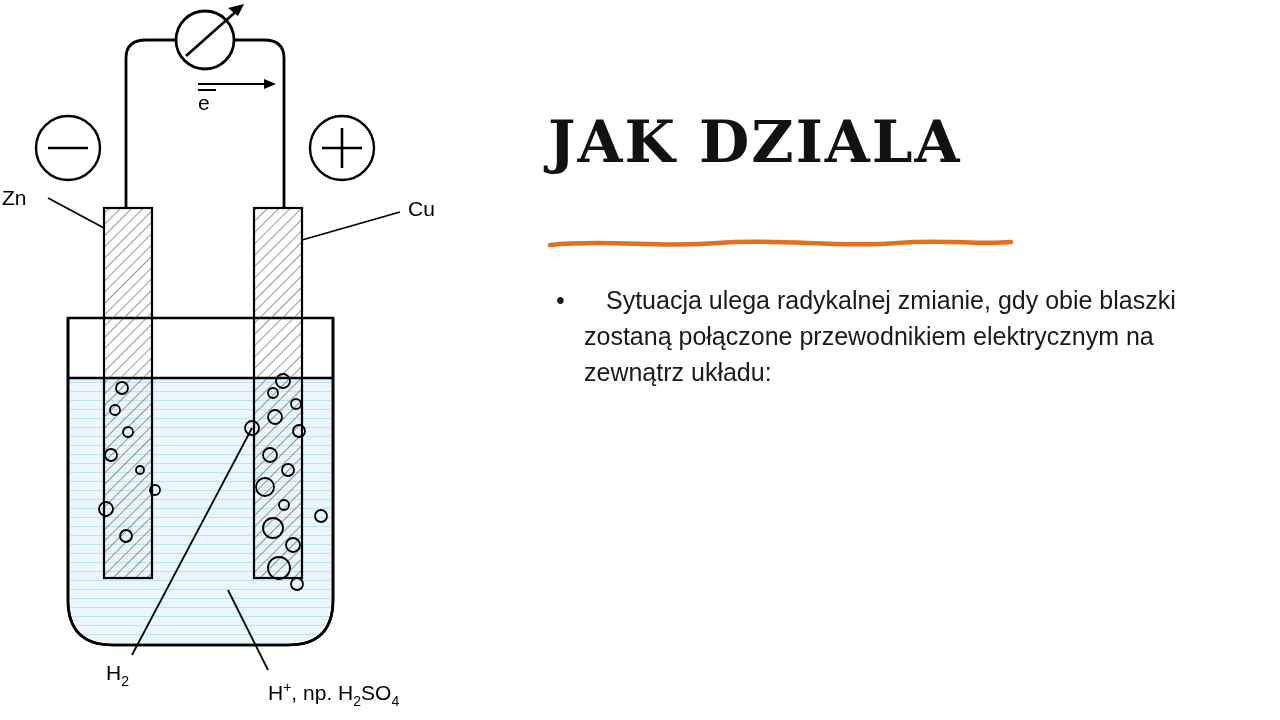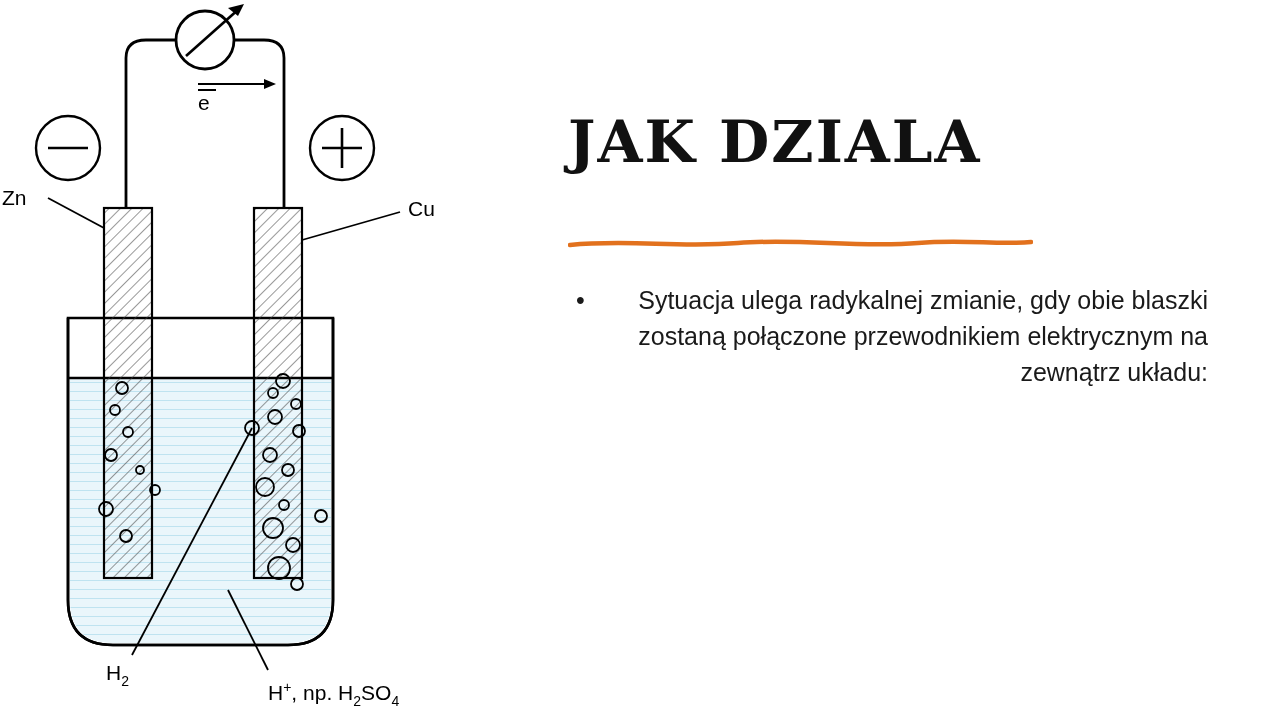--- a/index.html
+++ b/index.html
@@ -33,21 +33,21 @@
     font-size: 21px;
     fill: #000000;
   }
   .fig-label-sub {
     font-size: 14px;
   }
 
   
   #content {
     position: absolute;
-    left: 560px;
+    left: 540px;
     top: 0;
     width: 700px;
     height: 720px;
   }
 
   #title {
     position: absolute;
     left: 8px;
     top: 108px;
     font-family: "DejaVu Serif", serif;
@@ -85,21 +85,20 @@
     position: absolute;
     left: 8px;
     top: 0;
     font-size: 25px;
     line-height: 36px;
   }
   .para-indent {
     display: block;
     padding-left: 36px;
     text-indent: 22px;
-    text-align: right;
   }
 </style>
 </head>
 <body>
 
 <div id="slide">
 
   <div id="figure">
     <svg width="520" height="720" viewBox="0 0 520 720" xmlns="http://www.w3.org/2000/svg">
       <defs>

